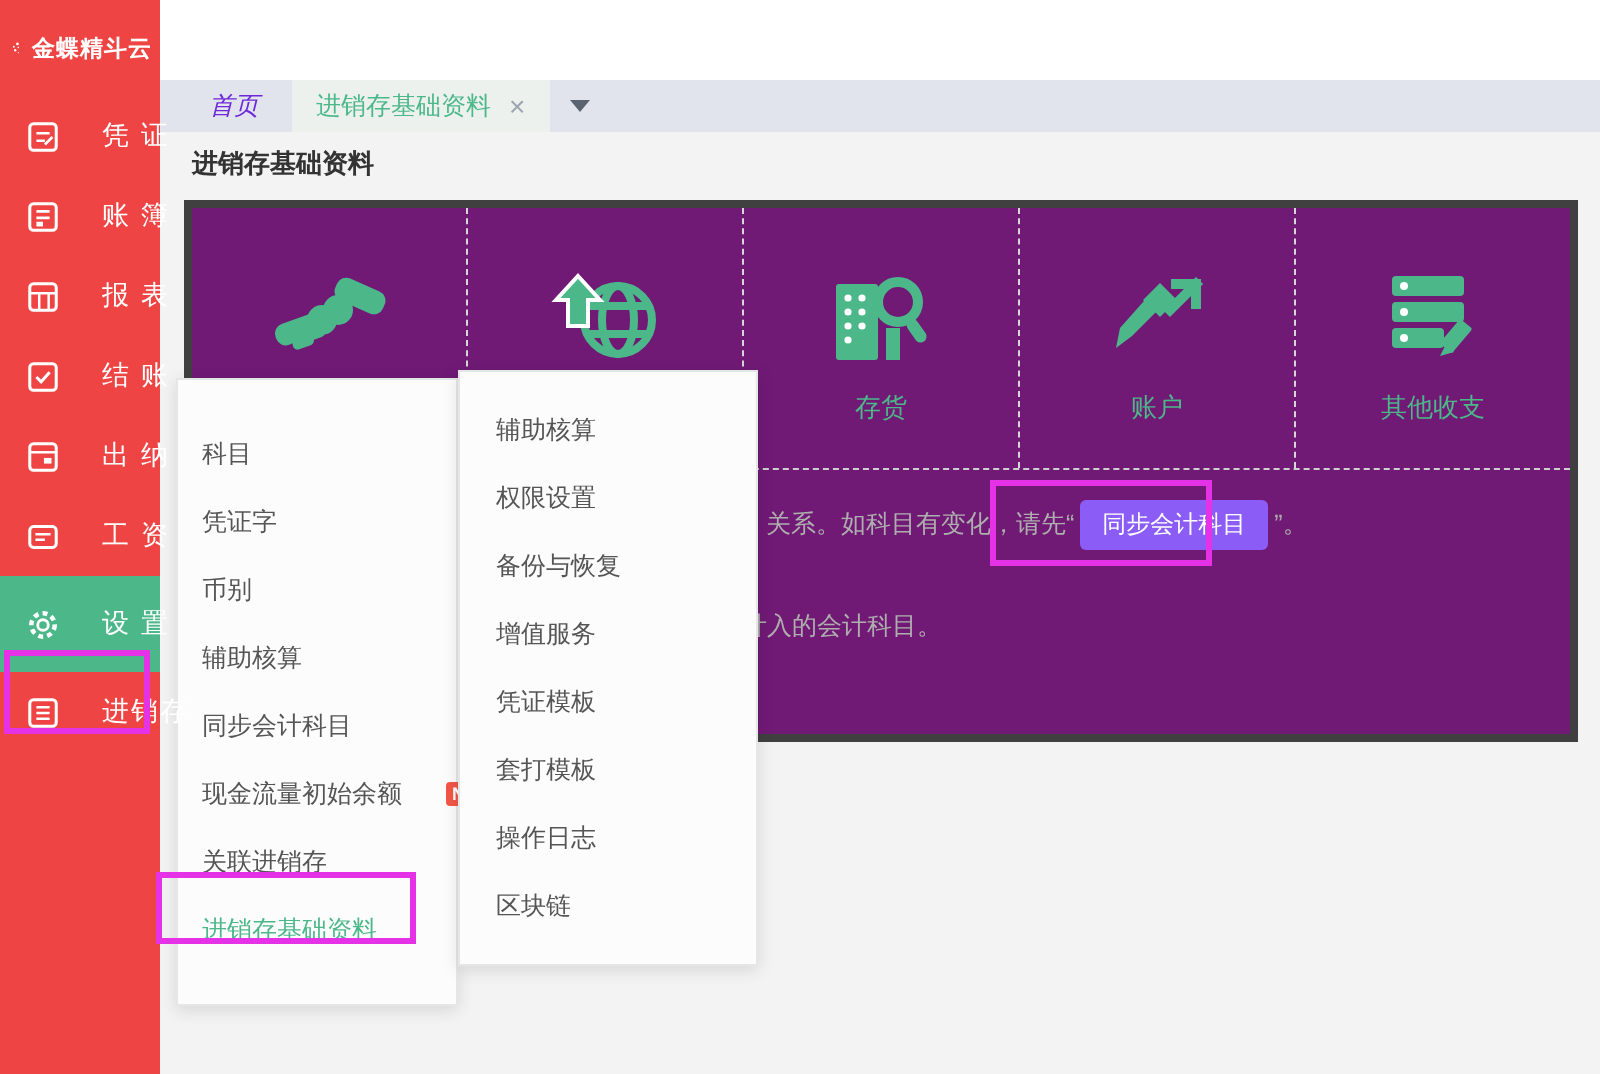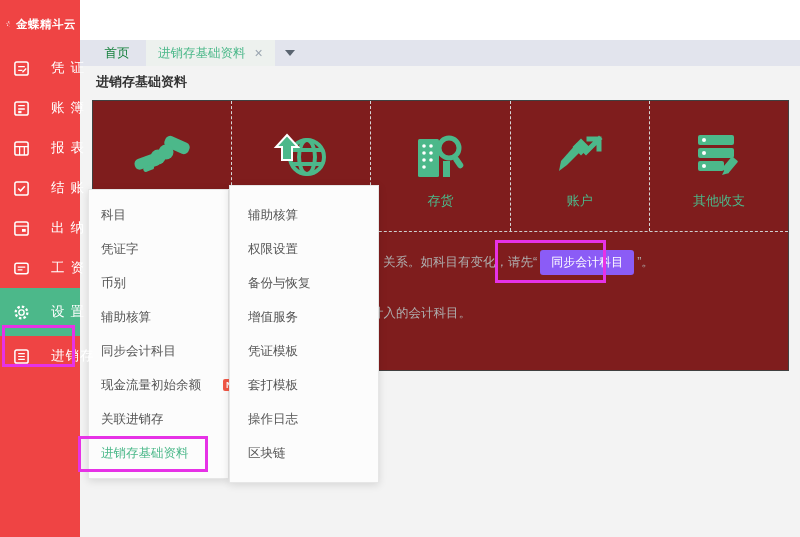--- a/index.html
+++ b/index.html
@@ -14,42 +14,42 @@
   .side-item { display:flex; align-items:center; gap:21px; height:40px; padding-left:13px; color:#ffffff; cursor:pointer; }
   .side-item .lbl { font-size:13.5px; letter-spacing:6px; white-space:nowrap; }
   .side-item.three .lbl { letter-spacing:1px; }
   .side-item.active { background:#4cb88a; height:48px; }
   .side-icon { width:17px; height:17px; flex:0 0 auto; display:block; }
 
   
   .topbar { position:absolute; left:80px; top:0; width:720px; height:40px; background:#ffffff; }
   .tabstrip { position:absolute; left:80px; top:40px; width:720px; height:26px; background:#e2e4ed; display:flex; align-items:stretch; }
   .tab { display:flex; align-items:center; justify-content:center; font-size:12.5px; cursor:pointer; }
-  .tab-home { width:58px; margin-left:8px; color:#15803d; }
+  .tab-home { width:58px; margin-left:8px; color:#6d28d9;font-style:italic; }
   .tab-active { background:#edf1ee; color:#4cb88a; padding:0 12px; gap:9px; }
   .tab-close { color:#9aa5b0; font-size:14px; line-height:1; cursor:pointer; }
   .tab-caret-btn { width:30px; display:flex; align-items:center; justify-content:center; cursor:pointer; }
   .caret { width:0; height:0; border-left:5px solid transparent; border-right:5px solid transparent; border-top:6px solid #5a6470; }
 
   
   .page-title { position:absolute; left:96px; top:73px; font-size:13px; font-weight:bold; color:#333; }
-  .panel { position:absolute; left:92px; top:100px; width:697px; height:271px; background:#7f1d1d; border:1px solid #404040;text-align:right; }
+  .panel { position:absolute; left:92px; top:100px; width:697px; height:271px; background:#701a75; border:4px solid #404040;text-align:right; }
   .cat-row { display:flex; height:131px; border-bottom:1px dashed #cfcfcf; }
   .cat { flex:1 1 0; display:flex; flex-direction:column; align-items:center; justify-content:center; gap:13px; border-right:1px dashed #d7d7d7; cursor:pointer; padding-top:6px; }
   .cat:last-child { border-right:none; }
   .cat .cat-lbl { font-size:13px; color:#4cb88a; height:15px; }
   .cat-icon { display:block; }
 
   .para1 { position:absolute; left:383px; top:250px; display:flex; align-items:center; font-size:12.5px; color:#aeaeae; white-space:nowrap; }
   .sync-btn { margin:0 3px; background:#8b5cf6; color:#fff; border:none; border-radius:3px; font-size:12px; padding:4px 11px; font-family:inherit; cursor:pointer; }
   .para2 { position:absolute; left:371px; top:305px; font-size:12.5px; color:#aeaeae; white-space:nowrap; }
 
   
   .menu { position:absolute; background:#fcfcfc; border:1px solid #e6e6e6; box-shadow:0 2px 8px rgba(0,0,0,.12); z-index:40; }
-  .menu1 { left:88px; top:189px; width:141px; padding:8px 0; }
+  .menu1 { left:88px; top:189px; width:141px; padding:20px 0; }
   .menu2 { left:229px; top:185px; width:150px; padding:12px 0; }
   .menu-item { height:34px; display:flex; align-items:center; padding-left:12px; font-size:12.5px; color:#555; cursor:pointer; white-space:nowrap; }
   .menu2 .menu-item { padding-left:18px; }
   .menu-item.green { color:#4cb88a; }
   .badge { margin-left:22px; background:#f25746; color:#fff; font-size:9px; font-weight:bold; padding:1px 3px; border-radius:2px; line-height:1.2; }
 
   
   .hl { position:absolute; border:3px solid #e632e6; z-index:60; pointer-events:none; }
   .hl-settings { left:2px; top:325px; width:73px; height:42px; }
   .hl-menu { left:78px; top:436px; width:130px; height:36px; }

